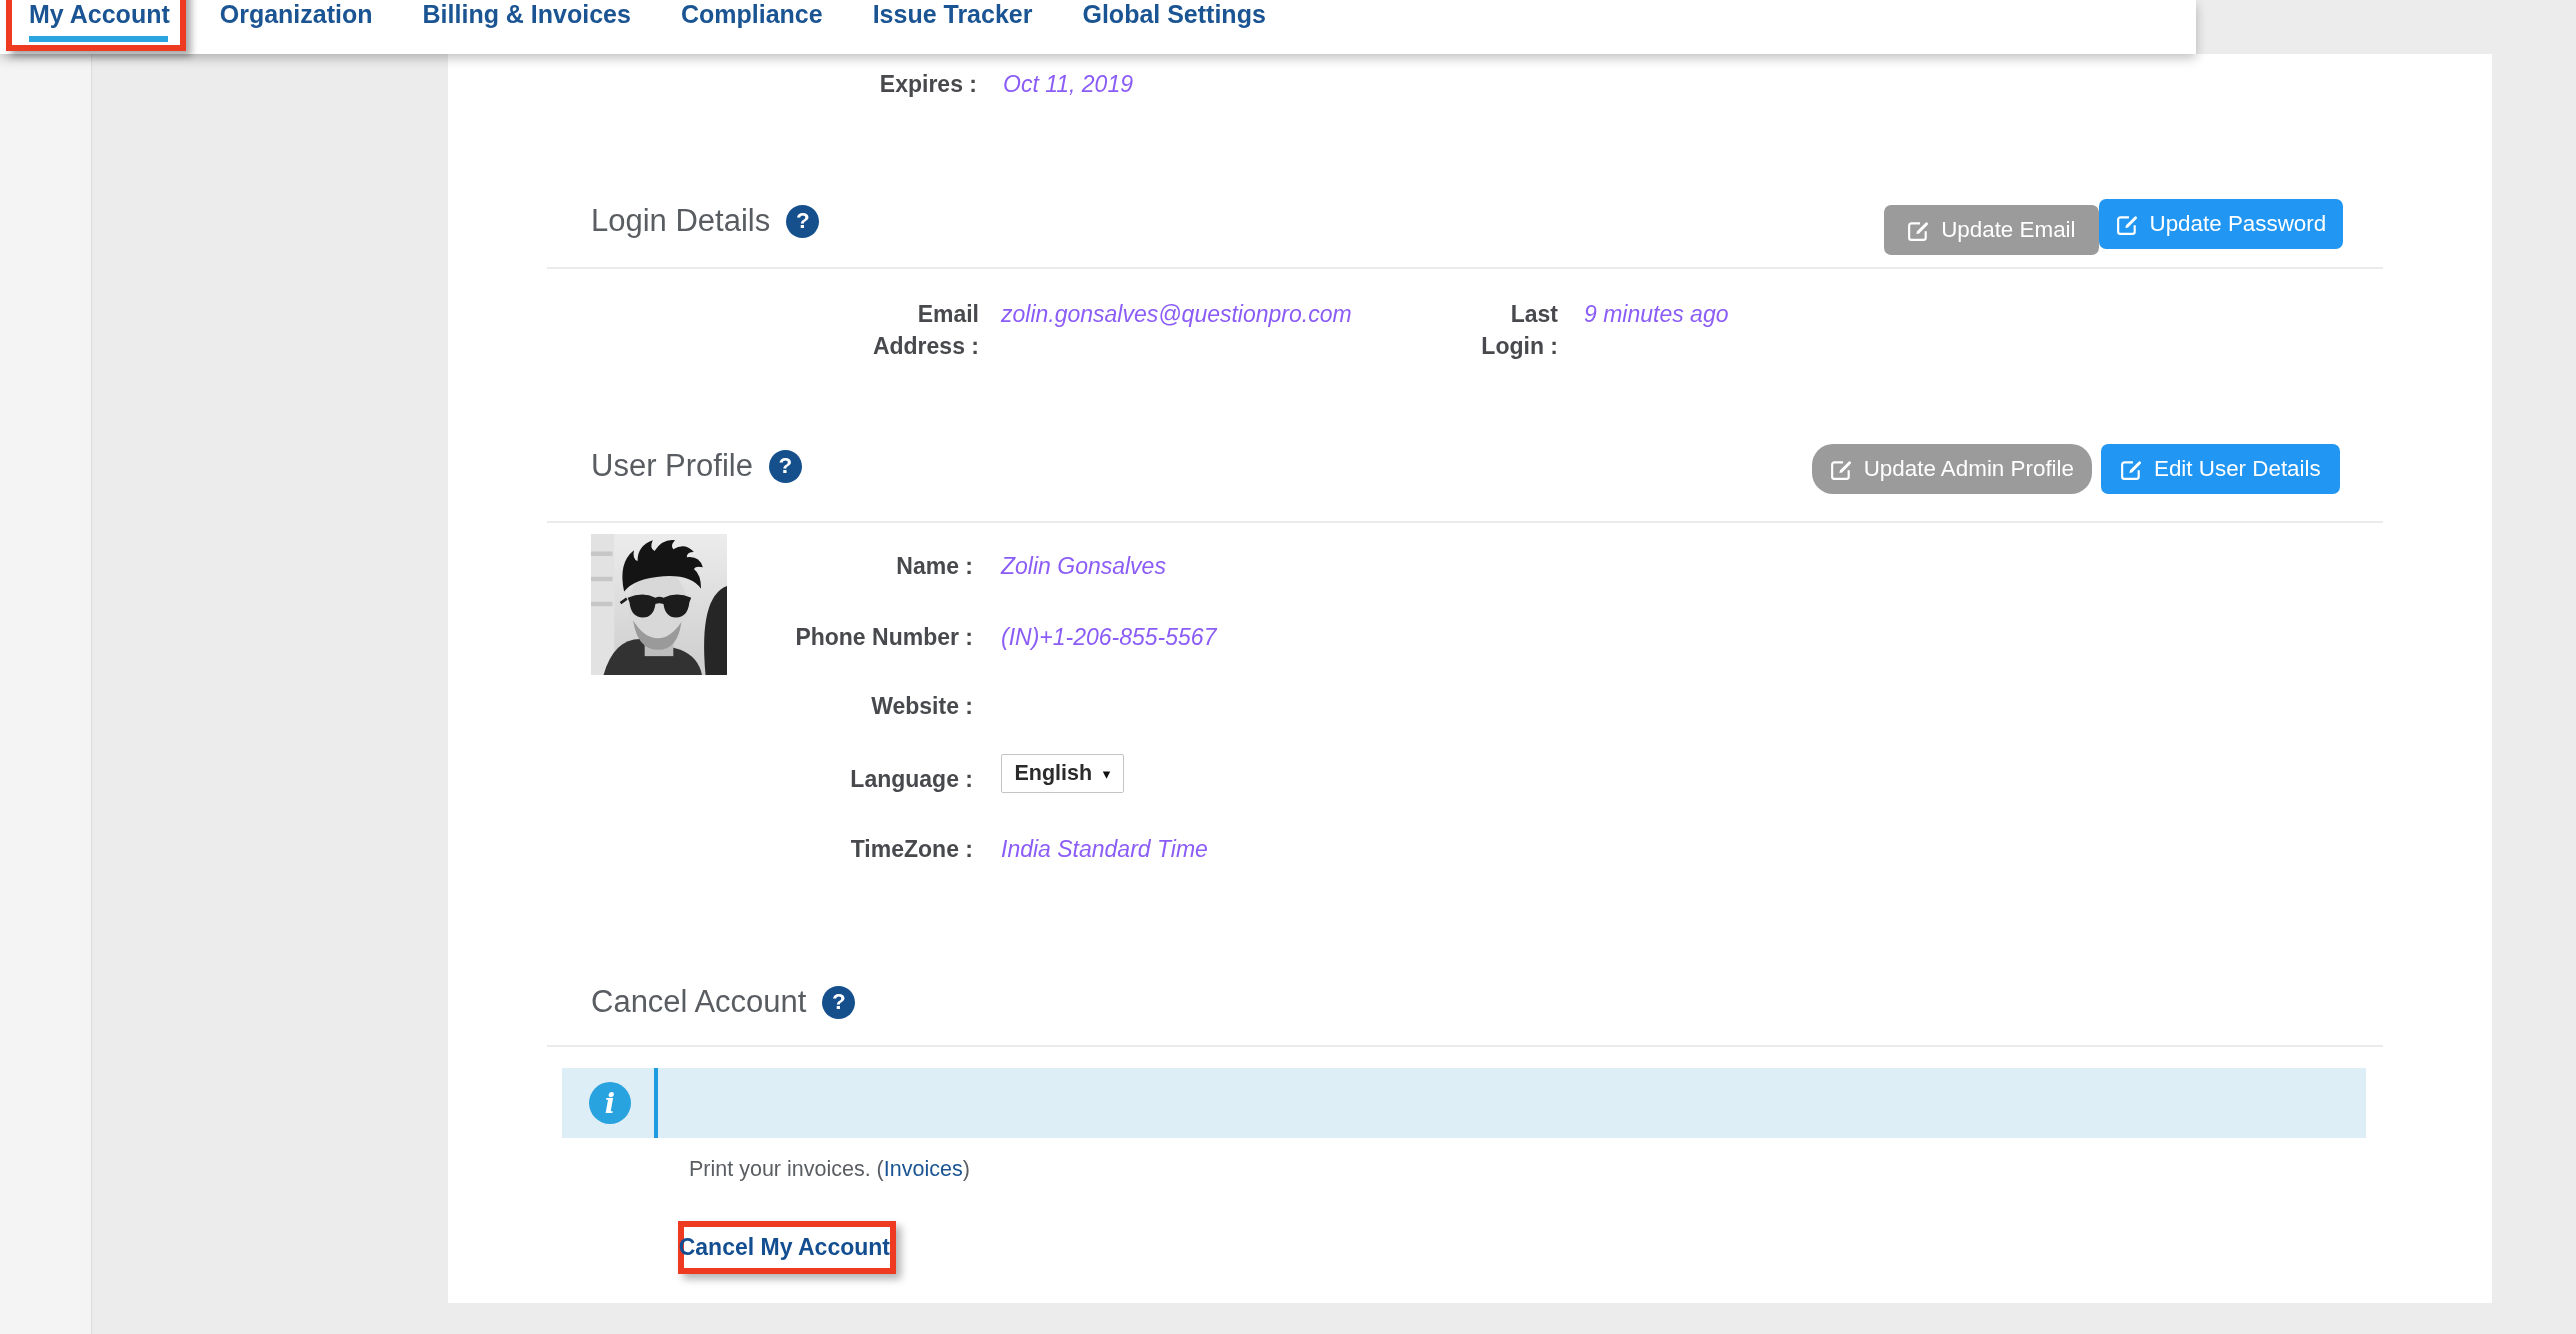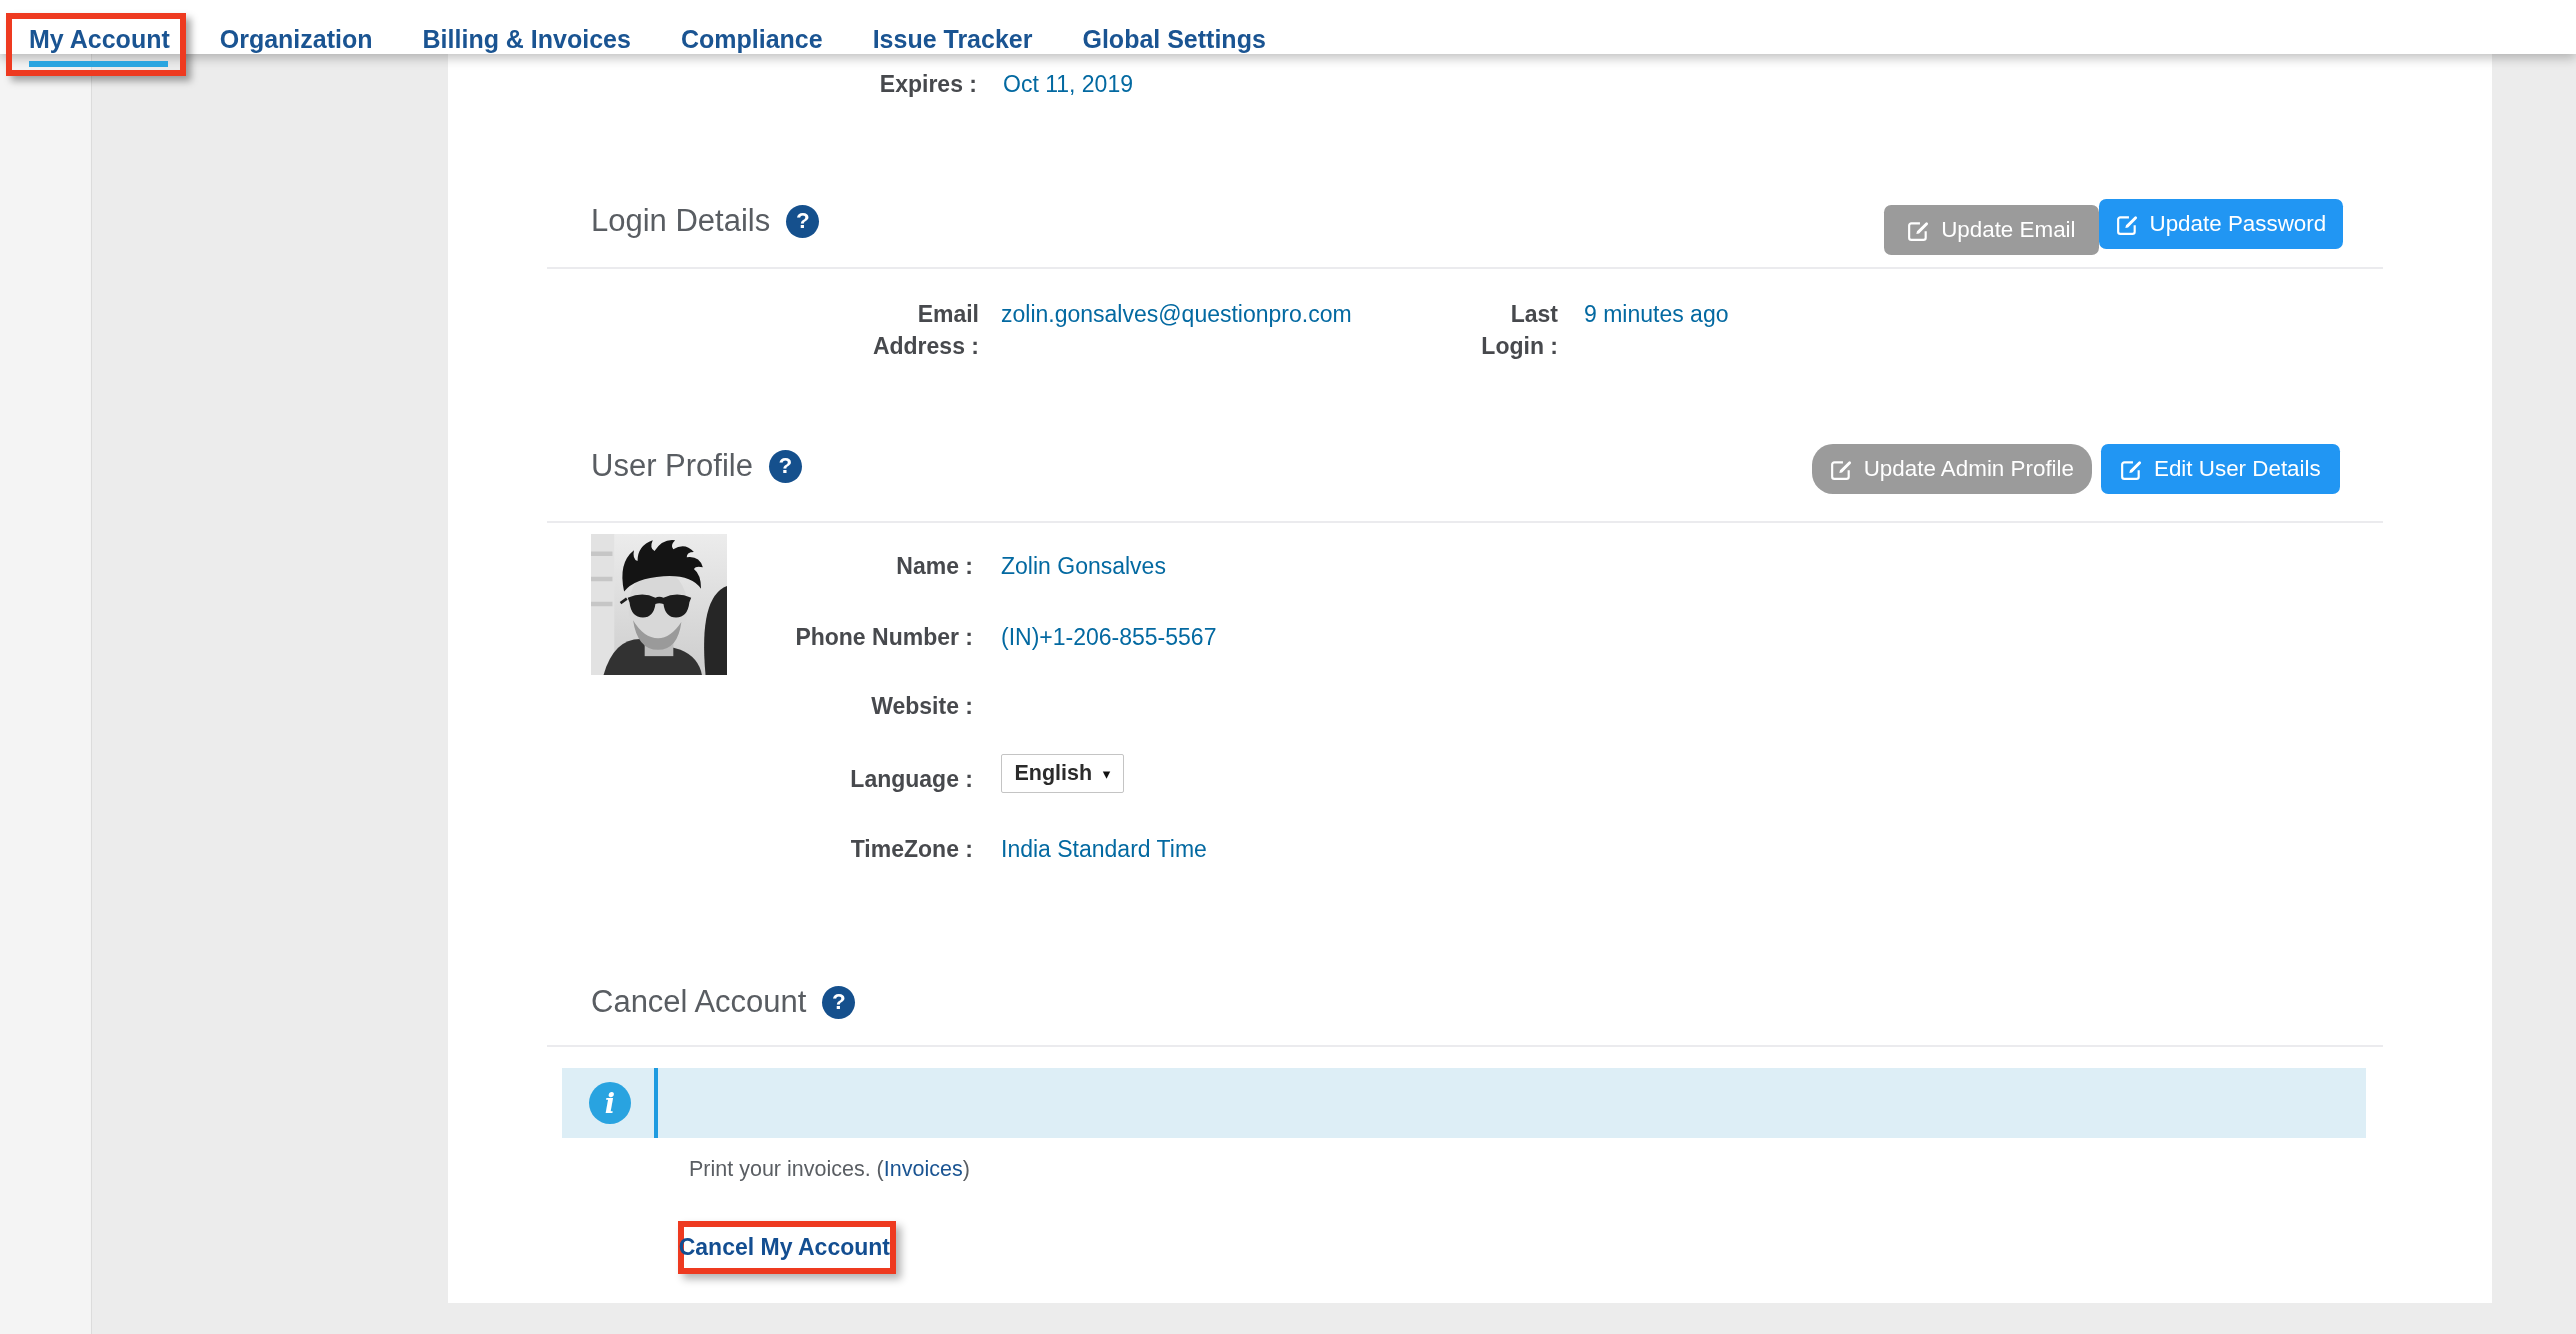--- a/index.html
+++ b/index.html
@@ -3,23 +3,23 @@
 <meta charset="utf-8">
 <style>
   * { box-sizing: border-box; }
   html,body { margin:0; padding:0; }
   body {
     width:2576px; height:1335px; position:relative; overflow:hidden;
     background:#ececec; font-family:"Liberation Sans", sans-serif;
   }
   
   .topnav {
-    position:absolute; top:0; left:0; width:2576px; height:54px;
+    position:absolute; top:0; left:0; width:2196px; height:54px;
     background:#ffffff; box-shadow:0 4.5px 10.7px rgba(0,0,0,0.25);
-    display:flex; align-items:flex-end; padding-left:29px; gap:50px; z-index:20;
+    display:flex; align-items:flex-start; padding-left:29px; gap:50px; z-index:20;
   }
   .nav-item {
     position:relative; font-size:25px; font-weight:700; color:#1a5492;
     text-decoration:none; white-space:nowrap; cursor:pointer;
   }
   .nav-item.active::after {
     content:""; position:absolute; left:0; right:1.8px; bottom:-12.5px; height:5.4px;
     background:#2aa5e0;
   }
   .annotation-box {
@@ -32,21 +32,21 @@
     position:absolute; left:0; top:54px; width:92px; height:1281px;
     background:#f4f4f4; border-right:1.8px solid #dcdcdc;
   }
   .card {
     position:absolute; left:448px; top:54px; width:2044px; height:1249px;
     background:#ffffff;
   }
   .divider { position:absolute; left:99px; width:1836px; height:1.8px; background:#ebebee; }
   
   .lbl { position:absolute; font-size:23px; font-weight:700; color:#47494d; text-align:right; line-height:32px; }
-  .val { position:absolute; font-size:23px; color:#0369a1; line-height:32px; }
+  .val { position:absolute; font-size:23px; color:#8b5cf6; line-height:32px;font-style:italic; }
   .sec-h {
     position:absolute; left:143px; display:flex; align-items:center; gap:16px;
     font-size:31px; color:#595d62;
   }
   .help {
     width:33px; height:33px; border-radius:50%; background:#15508d; color:#fff;
     font-size:22.4px; font-weight:700; display:flex; align-items:center; justify-content:center;
     cursor:pointer; flex:0 0 auto;
   }
   

